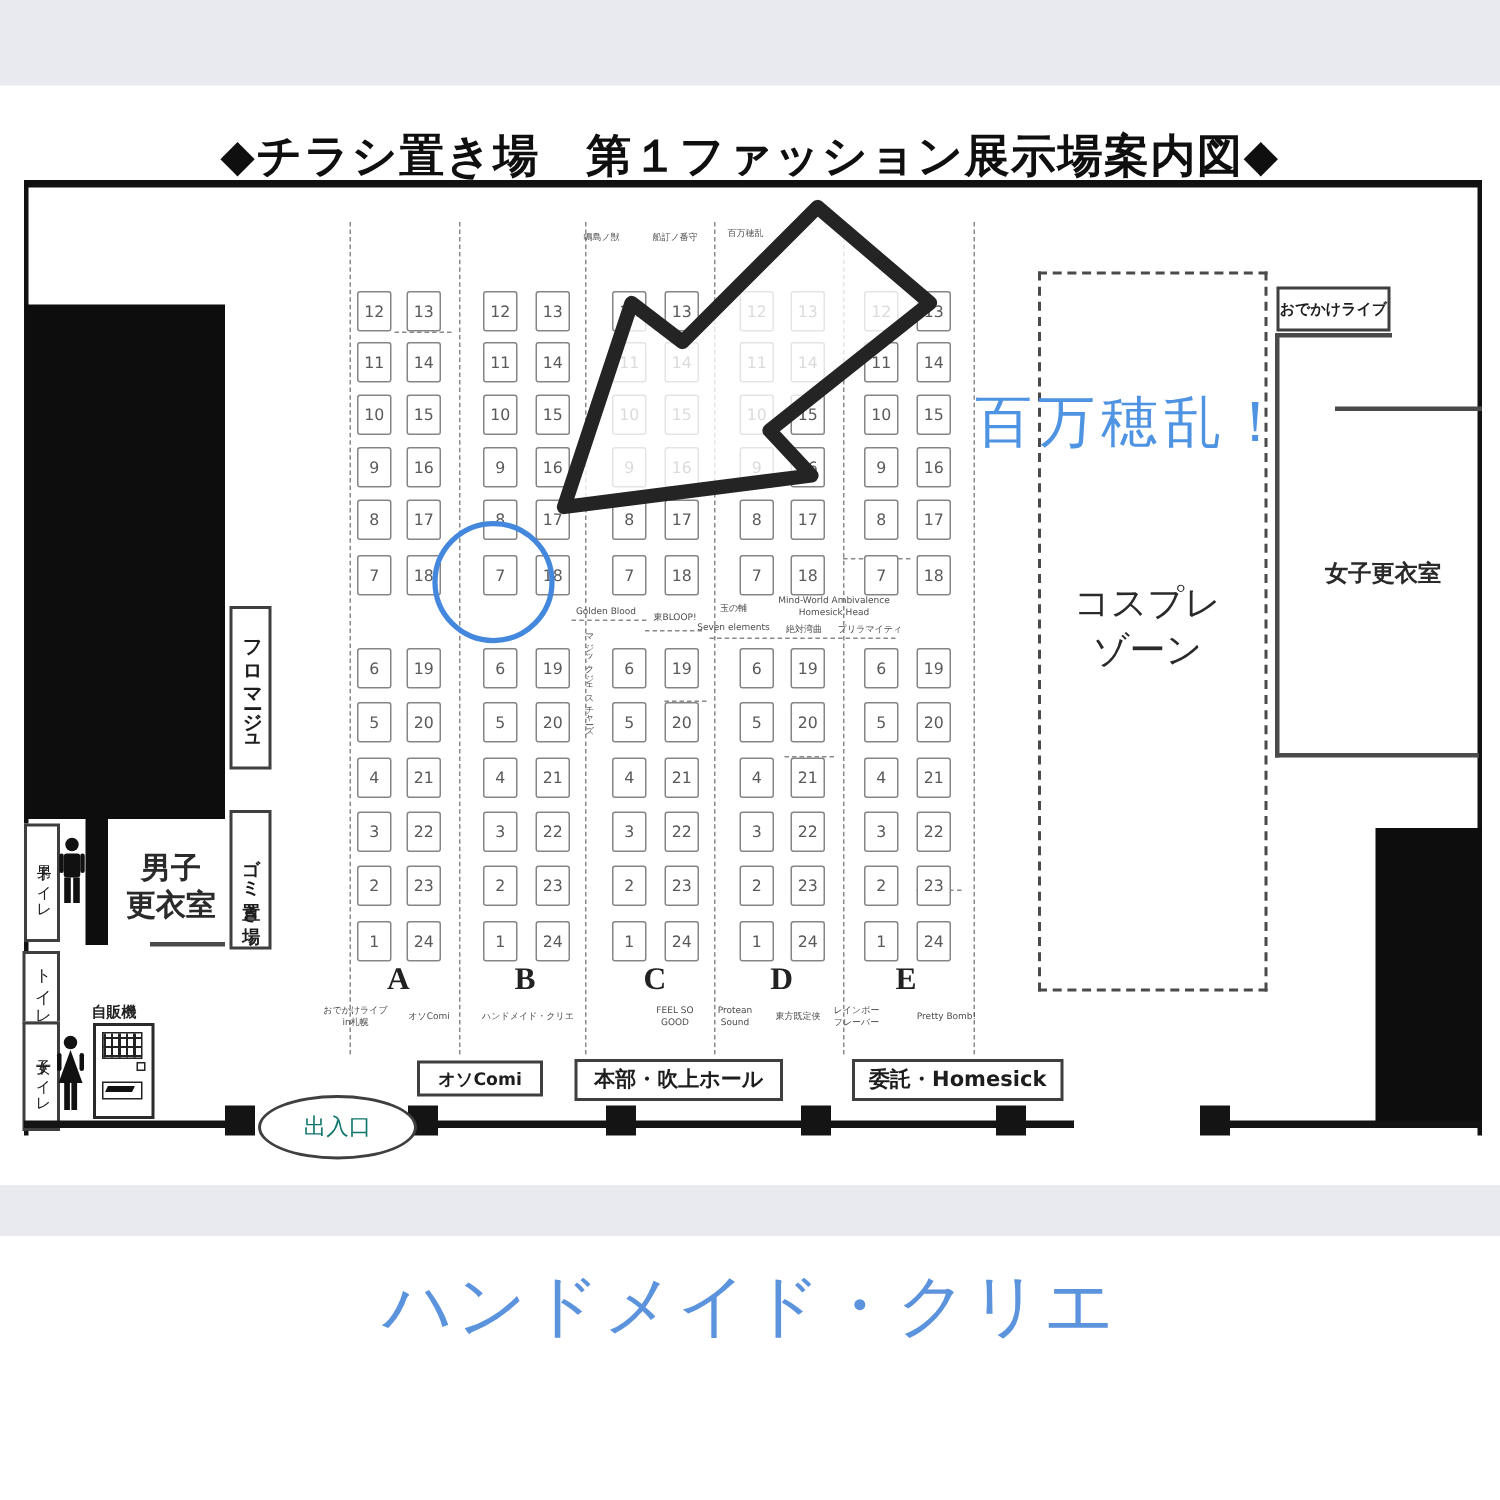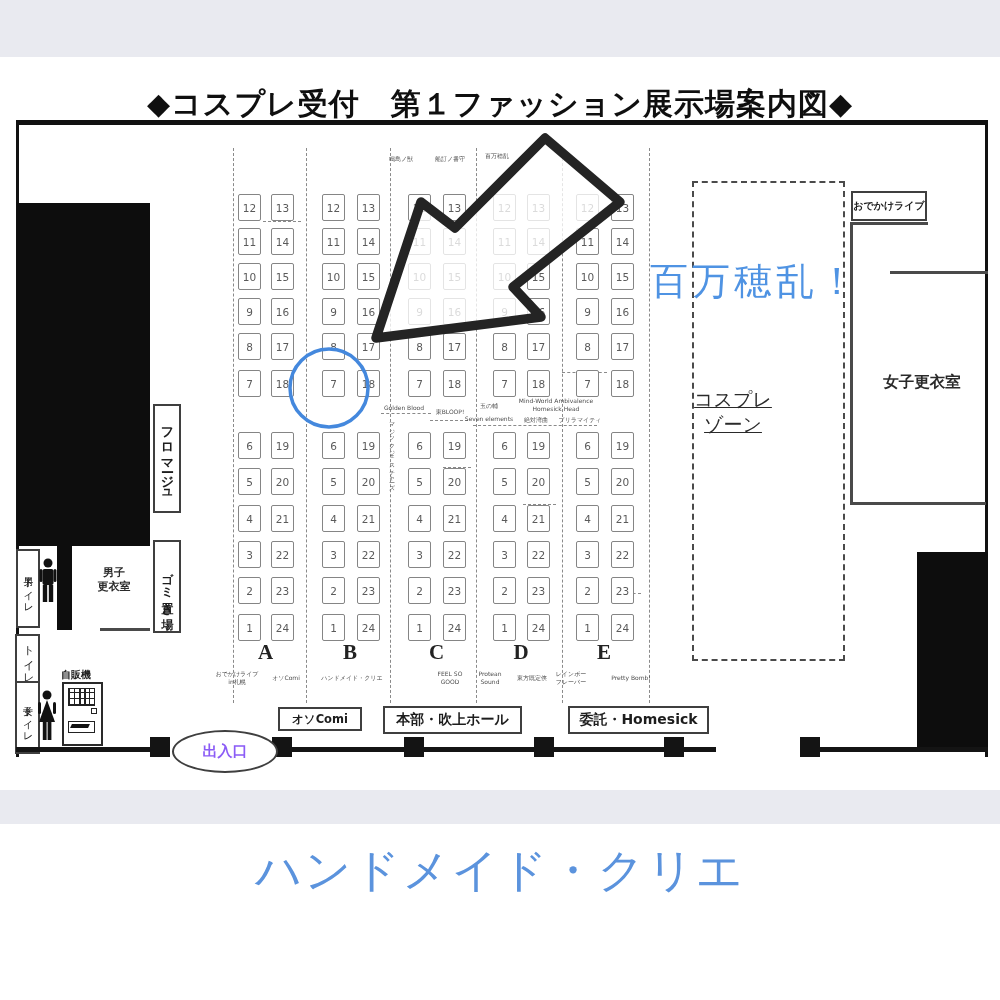--- a/index.html
+++ b/index.html
@@ -22,21 +22,21 @@
           line-height:1.1;z-index:2;white-space:nowrap;}
   .maplbl.vert{writing-mode:vertical-rl;text-orientation:upright;width:10px;height:110px;
                white-space:normal;text-align:left;}
   .roombox{position:absolute;border:2px solid #3f3f3f;background:#fff;color:#1d1d1d;
            display:flex;align-items:center;justify-content:center;z-index:3;}
   .vtext{writing-mode:vertical-rl;text-orientation:upright;letter-spacing:1px;}
   .wall{position:absolute;background:#4a4a4a;z-index:1;}
   .wallseg{position:absolute;background:#141414;height:5px;z-index:3;}
   .wsq{position:absolute;background:#141414;width:20px;height:20px;z-index:3;}
   .ellipse{position:absolute;border:2.5px solid #3f3f3f;border-radius:50%;background:#fff;
-           display:flex;align-items:center;justify-content:center;font-size:15px;font-weight:700;color:#8b5cf6;z-index:4;}
+           display:flex;align-items:center;justify-content:center;font-size:15px;font-weight:400;color:#0f766e;z-index:4;}
   .dashedzone{position:absolute;border:2px dashed #4a4a4a;z-index:1;}
   .bigroomlbl{position:absolute;text-align:center;color:#2a2a2a;z-index:2;}
   .overlay{position:absolute;left:0;top:0;z-index:5;pointer-events:none;}
   .here{position:absolute;left:650px;top:256px;width:230px;font-size:38px;color:#4f93e3;
         letter-spacing:4px;z-index:6;font-weight:500;}
   .cap{position:absolute;left:0;width:1000px;text-align:center;color:#5b93dd;z-index:2;}
   .vend{position:absolute;border:2px solid #2a2a2a;background:#fff;z-index:3;}
   .vend .grid{position:absolute;left:4px;top:4px;width:25px;height:16px;border:1px solid #222;
     background:repeating-linear-gradient(90deg,#222 0 1.5px,transparent 1.5px 5px),
                repeating-linear-gradient(0deg,#222 0 1.5px,transparent 1.5px 6px);}
@@ -46,32 +46,32 @@
                 transform:skewX(-25deg);}
 </style>
 </head>
 <body>
 
 <div class="stage">
 
   <div class="strip" style="top:0;height:57px;"></div>
   <div class="strip" style="top:790px;height:34px;"></div>
 
-  <div class="title">◆コスプレ受付　第１ファッション展示場案内図◆</div>
+  <div class="title">◆チラシ置き場　第１ファッション展示場案内図◆</div>
 
   <div class="map-frame"></div>
 
   <div class="blk" style="left:17px;top:203px;width:133px;height:343px;"></div>
   <div class="blk" style="left:57px;top:545px;width:15px;height:85px;"></div>
   <div class="blk" style="left:917px;top:552px;width:71px;height:200px;"></div>
 
   <div class="roombox vtext" style="left:153px;top:404px;width:24px;height:105px;font-size:13px;font-weight:600;">フロマージュ</div>
   <div class="roombox vtext" style="left:153px;top:540px;width:24px;height:89px;font-size:12px;font-weight:600;">ゴミ置き場</div>
 
-  <div class="bigroomlbl" style="left:82px;top:566px;width:64px;font-size:11px;font-weight:700;line-height:1.25;">
+  <div class="bigroomlbl" style="left:82px;top:566px;width:64px;font-size:20px;font-weight:700;line-height:1.25;">
     <span>男子</span><br>
     <span>更衣室</span>
   </div>
   <div class="wall" style="left:100px;top:628px;width:50px;height:3px;"></div>
 
   <div class="roombox vtext" style="left:16px;top:549px;width:20px;height:75px;font-size:10px;">男子トイレ</div>
   <div class="roombox vtext" style="left:15px;top:634px;width:21px;height:45px;font-size:11px;">トイレ</div>
   <div class="roombox vtext" style="left:15px;top:681px;width:21px;height:69px;font-size:10px;">女子トイレ</div>
 
   <svg class="abs" style="left:39px;top:558px;z-index:3;" width="18" height="46" viewBox="0 0 18 46">
@@ -109,21 +109,21 @@
   <div class="wsq" style="left:534px;top:737px;"></div>
   <div class="wsq" style="left:664px;top:737px;"></div>
   <div class="wsq" style="left:800px;top:737px;"></div>
   <div class="ellipse" style="left:172px;top:730px;width:102px;height:39px;">出入口</div>
 
   <div class="roombox" style="left:278px;top:707px;width:80px;height:20px;font-size:11.5px;font-weight:600;">オソComi</div>
   <div class="roombox" style="left:383px;top:706px;width:135px;height:24px;font-size:14px;font-weight:600;">本部・吹上ホール</div>
   <div class="roombox" style="left:568px;top:706px;width:137px;height:24px;font-size:14px;font-weight:600;">委託・Homesick</div>
 
   <div class="dashedzone" style="left:692px;top:181px;width:149px;height:476px;"></div>
-  <div class="bigroomlbl" style="left:672px;top:387px;width:122px;font-size:19px;line-height:1.3;text-decoration:underline;">
+  <div class="bigroomlbl" style="left:704px;top:387px;width:122px;font-size:24px;line-height:1.3;">
     <span>コスプレ</span><br>
     <span>ゾーン</span>
   </div>
   <div class="roombox" style="left:851px;top:191px;width:72px;height:26px;font-size:10px;font-weight:600;">おでかけライブ</div>
   <div class="wall" style="left:850px;top:222px;width:78px;height:3px;"></div>
   <div class="wall" style="left:850px;top:222px;width:3px;height:283px;"></div>
   <div class="wall" style="left:890px;top:271px;width:98px;height:3px;"></div>
   <div class="wall" style="left:850px;top:502px;width:136px;height:3px;"></div>
   <div class="bigroomlbl" style="left:866px;top:372px;width:112px;font-size:15.5px;font-weight:600;">女子更衣室</div>
 

